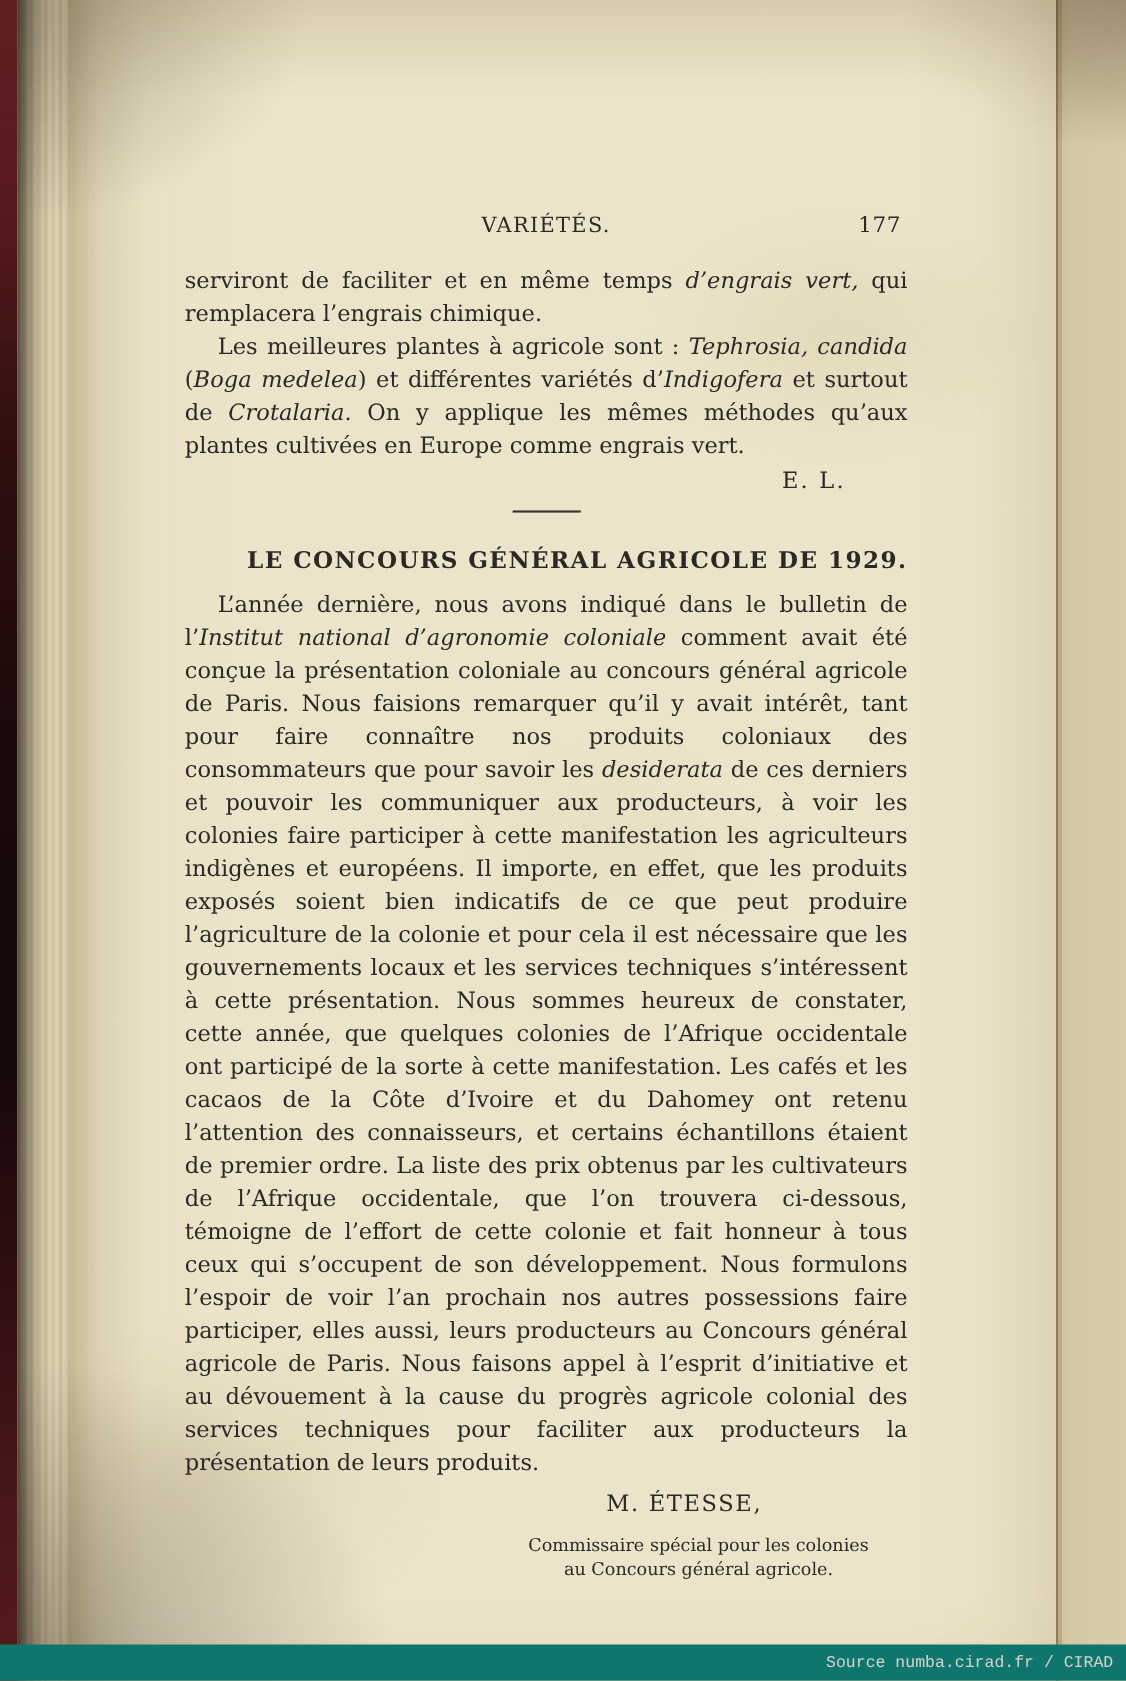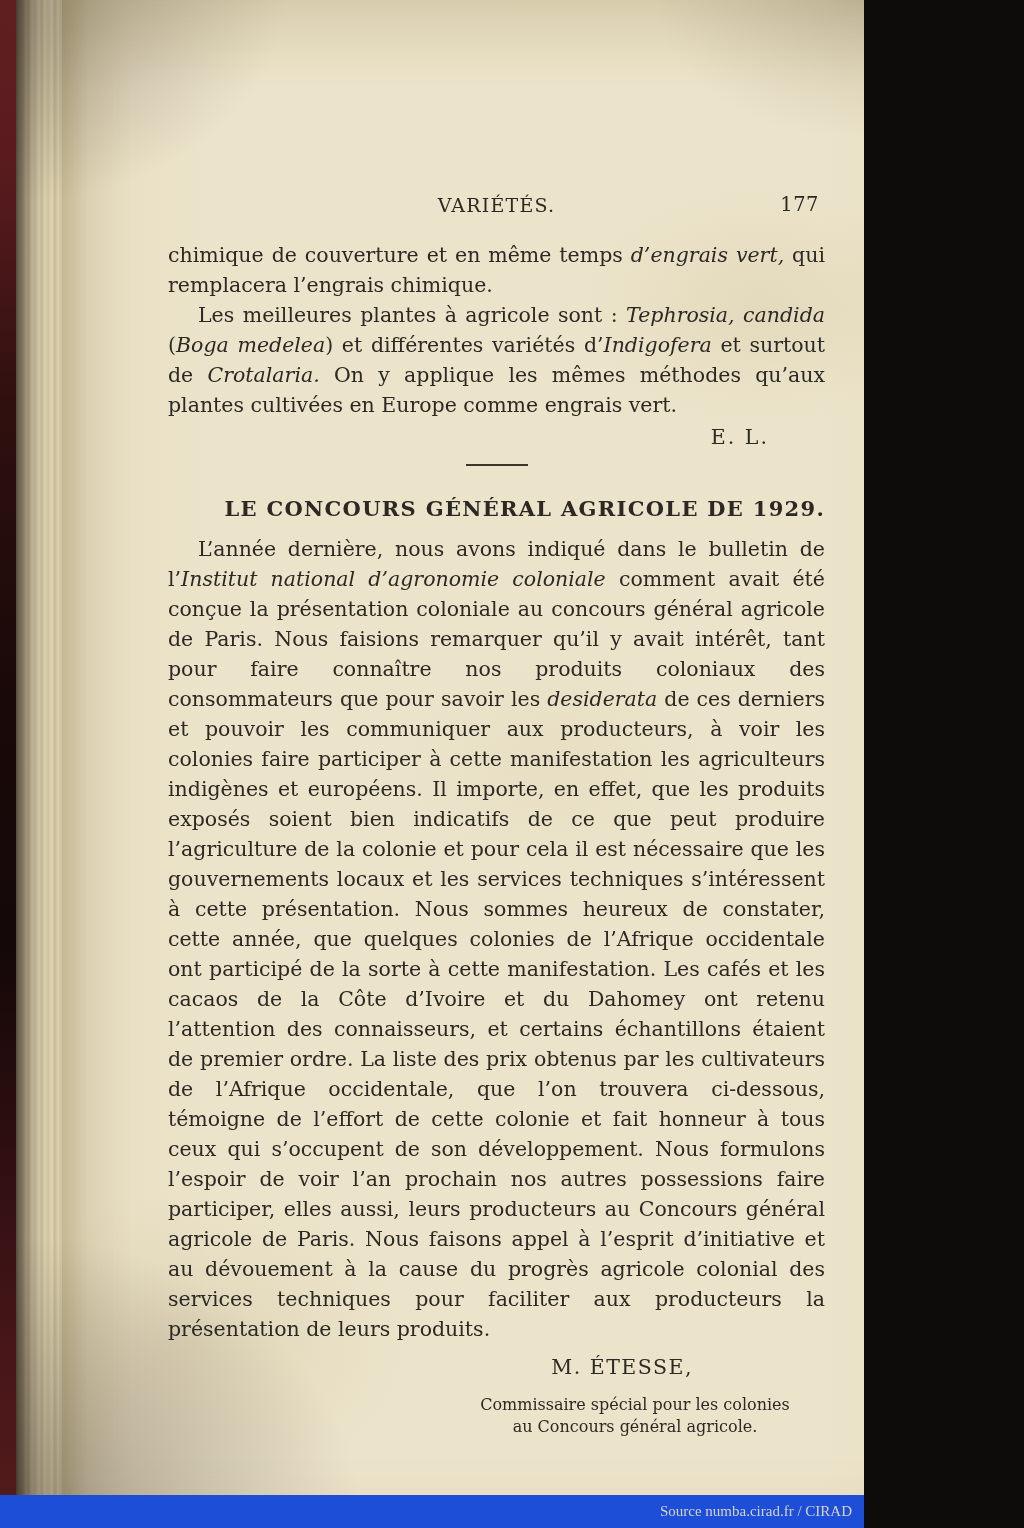--- a/index.html
+++ b/index.html
@@ -1,20 +1,20 @@
 <!DOCTYPE html>
 <html lang="fr"><head>
 <meta charset="utf-8">
 <style>
   * { box-sizing: border-box; margin: 0; padding: 0; }
   body { background: #0e0c0a; }
 
   .scan {
     position: relative;
-    width: 864px;
+    width: 1024px;
     height: 1528px;
     overflow: hidden;
     background: #d5c9a7;
     font-family: "DejaVu Serif", "Liberation Serif", serif;
     color: #2c2823;
   }
 
   
   .spine {
     position: absolute; left: 0; top: 0; width: 16px; height: 100%;
@@ -94,45 +94,45 @@
   }
 
   .credits {
     margin-top: 12px; margin-left: auto; width: 380px;
     text-align: center; font-size: 16px; line-height: 22px;
   }
 
   
   .source-bar {
     position: absolute; left: 0; bottom: 0; width: 100%; height: 33px;
-    background: #1d4ed8;
+    background: #0f766e;
     display: flex; align-items: center; justify-content: flex-end;
     padding: 0 12px;
-    font-family: Liberation Serif, serif;
+    font-family: Liberation Mono, monospace;
     font-size: 15px; color: #d6d3cd;
   }
 </style>
 </head>
 <body>
 
 <div class="scan">
   <div class="spine"></div>
   <div class="edge-left"></div>
   <div class="page"></div>
   <div class="edge-right"></div>
   <div class="vignette"></div>
 
   <div class="content">
 
     <div class="running-header">
       <span class="rh-title">VARIÉTÉS.</span>
       <span class="rh-page">177</span>
     </div>
 
-    <p class="par continue"><span>chimique de couverture et en même temps </span><i>d’engrais vert,</i><span> qui remplacera l’engrais chimique.</span></p>
+    <p class="par continue"><span>serviront de faciliter et en même temps </span><i>d’engrais vert,</i><span> qui remplacera l’engrais chimique.</span></p>
     <p class="par indent"><span>Les meilleures plantes à agricole sont : </span><i>Tephrosia, candida</i><span> (</span><i>Boga medelea</i><span>) et différentes variétés d’</span><i>Indigofera</i><span> et surtout de </span><i>Crotalaria.</i><span> On y applique les mêmes méthodes qu’aux plantes cultivées en Europe comme engrais vert.</span></p>
 
     <div class="sig-el">E. L.</div>
 
     <div class="divider"></div>
 
     <h2 class="heading">LE CONCOURS GÉNÉRAL AGRICOLE DE 1929.</h2>
 
     <p class="par indent main"><span>L’année dernière, nous avons indiqué dans le bulletin de l’</span><i>Institut national d’agronomie coloniale</i><span> comment avait été conçue la présentation coloniale au concours général agricole de Paris. Nous faisions remarquer qu’il y avait intérêt, tant pour faire connaître nos produits coloniaux des consommateurs que pour savoir les </span><i>desiderata</i><span> de ces derniers et pouvoir les communiquer aux producteurs, à voir les colonies faire participer à cette manifestation les agriculteurs indigènes et européens. Il importe, en effet, que les produits exposés soient bien indicatifs de ce que peut produire l’agriculture de la colonie et pour cela il est nécessaire que les gouvernements locaux et les services techniques s’intéressent à cette présentation. Nous sommes heureux de constater, cette année, que quelques colonies de l’Afrique occidentale ont participé de la sorte à cette manifestation. Les cafés et les cacaos de la Côte d’Ivoire et du Dahomey ont retenu l’attention des connaisseurs, et certains échantillons étaient de premier ordre. La liste des prix obtenus par les cultivateurs de l’Afrique occidentale, que l’on trouvera ci-dessous, témoigne de l’effort de cette colonie et fait honneur à tous ceux qui s’occupent de son développement. Nous formulons l’espoir de voir l’an prochain nos autres possessions faire participer, elles aussi, leurs producteurs au Concours général agricole de Paris. Nous faisons appel à l’esprit d’initiative et au dévouement à la cause du progrès agricole colonial des services techniques pour faciliter aux producteurs la présentation de leurs produits.</span></p>
 

